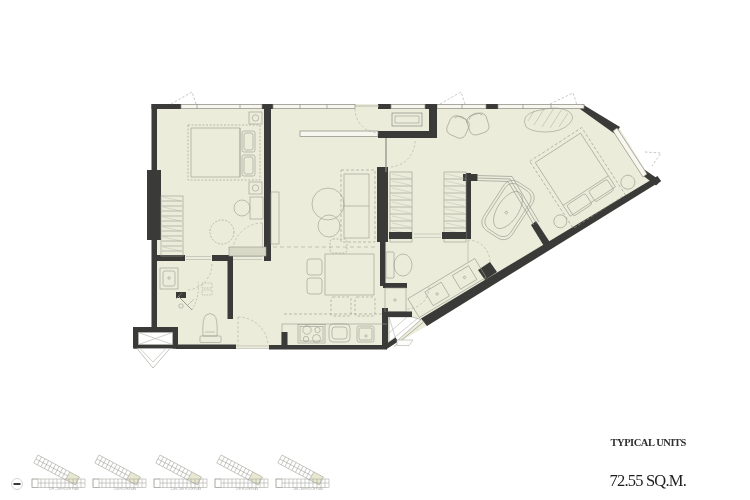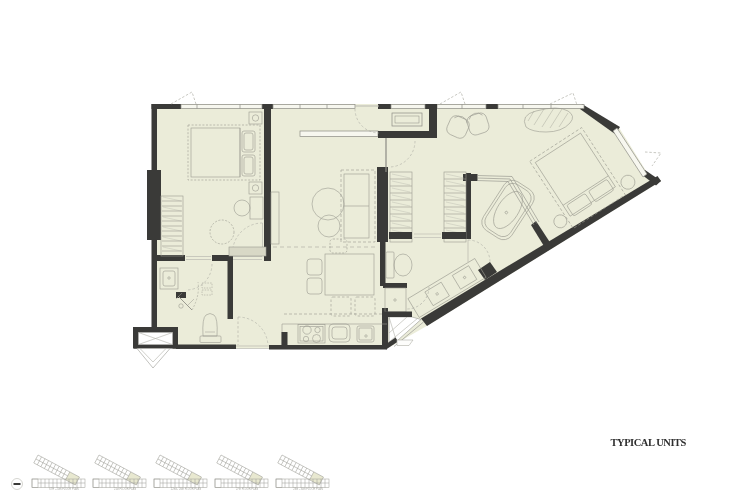--- a/index.html
+++ b/index.html
@@ -383,13 +383,14 @@
 
 <text x="247" y="490">27th FLOOR PLAN</text>
 
 <text x="308" y="490">28th - 34th FLOOR PLAN</text>
 </g>
 </svg>
 
 <div class="t1">TYPICAL UNITS</div>
 
 
+<div class="t3">72.55 SQ.M.</div>
 </div>
 
 </body></html>

